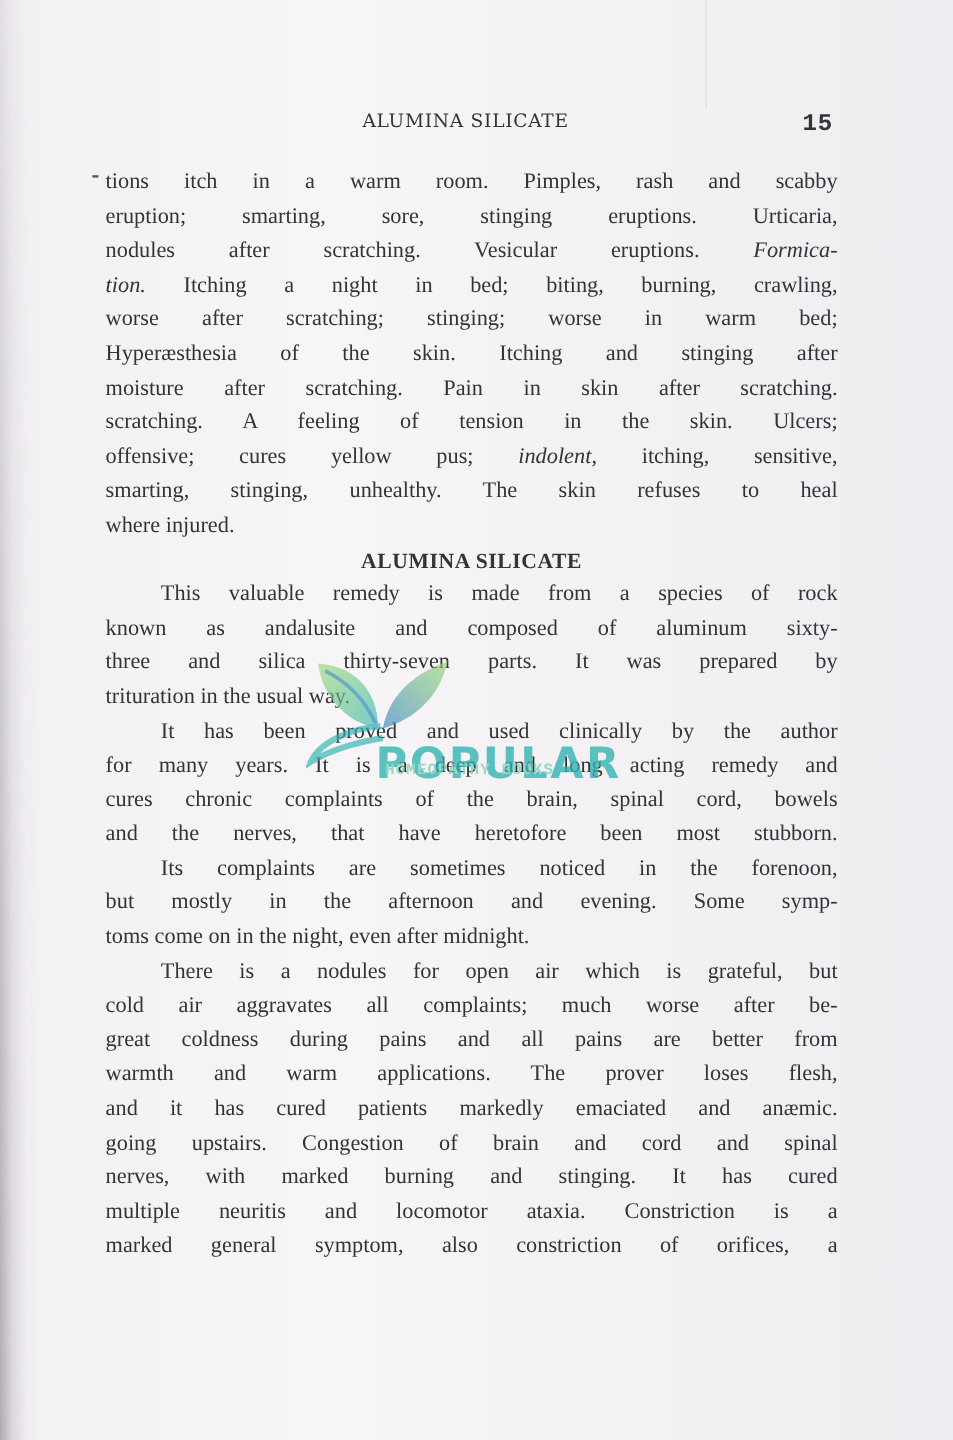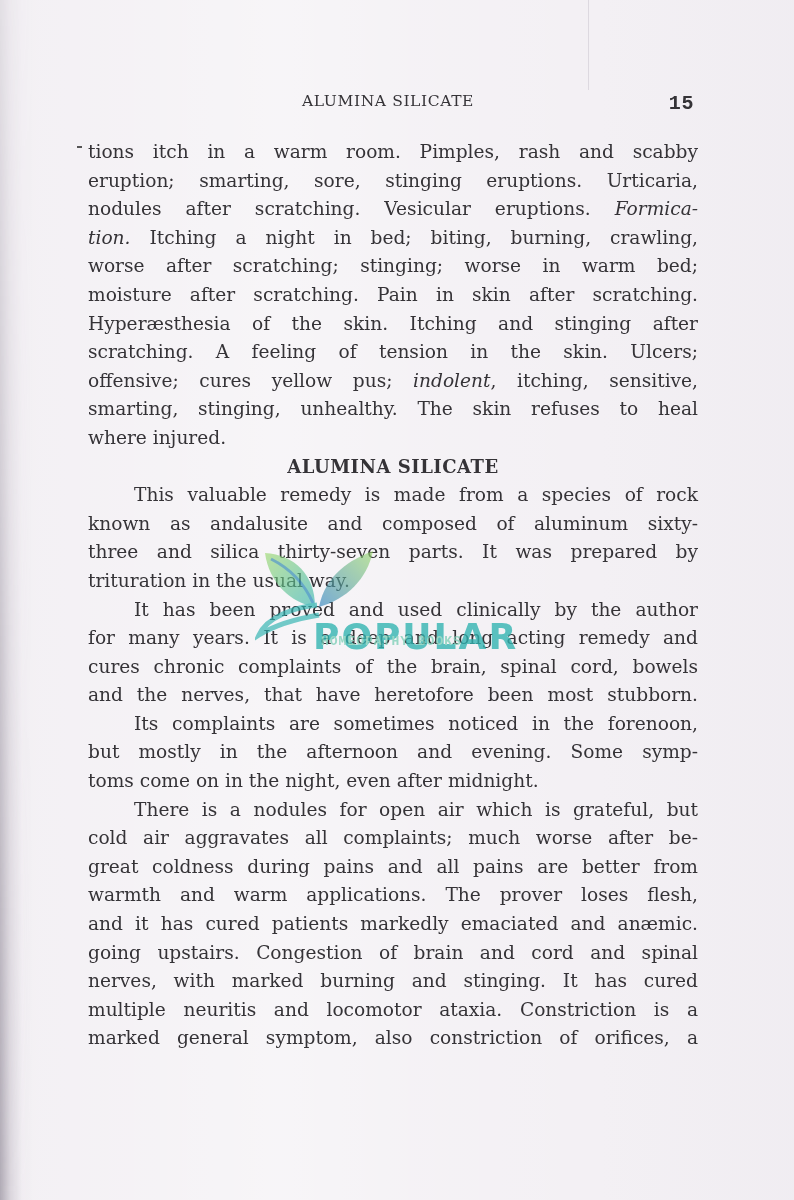--- a/index.html
+++ b/index.html
@@ -71,20 +71,21 @@
       font-size: 18.6px;
       line-height: 28.6px;
     }
     .line {
       display: block;
       height: 28.6px;
       white-space: nowrap;
       text-align: justify;
       text-align-last: justify;
       overflow: visible;
+      font-family: Liberation Serif, serif;
     }
     .line.last {
       text-align-last: left;
     }
     .line.indent {
       padding-left: 46px;
     }
     .line.heading {
       text-align: center;
       text-align-last: center;
@@ -154,22 +155,22 @@
 
 <div class="hyphen-mark"></div>
 
 <main class="text-block">
 
   <span class="line">tions itch in a warm room.  Pimples, rash and scabby</span>
   <span class="line">eruption; smarting, sore, stinging eruptions.  Urticaria,</span>
   <span class="line"><span class="seg">nodules after scratching.  Vesicular eruptions. </span><span class="seg em">Formica-</span></span>
   <span class="line"><span class="seg em">tion.</span><span class="seg">  Itching a night in bed; biting, burning, crawling,</span></span>
   <span class="line">worse after scratching; stinging; worse in warm bed;</span>
+  <span class="line">Hyperæsthesia of the skin.  Itching and stinging after</span>
   <span class="line">moisture after scratching.  Pain in skin after scratching.</span>
-  <span class="line">Hyperæsthesia of the skin.  Itching and stinging after</span>
   <span class="line">scratching.  A feeling of tension in the skin.  Ulcers;</span>
   <span class="line"><span class="seg">offensive; cures yellow pus; </span><span class="seg em">indolent</span><span class="seg">, itching, sensitive,</span></span>
   <span class="line">smarting, stinging, unhealthy.  The skin refuses to heal</span>
   <span class="line last">where injured.</span>
 
   <span class="line heading">ALUMINA SILICATE</span>
 
   <span class="line indent">This valuable remedy is made from a species of rock</span>
   <span class="line">known as andalusite and composed of aluminum sixty-</span>
   <span class="line">three and silica thirty-seven parts.  It was prepared by</span>

